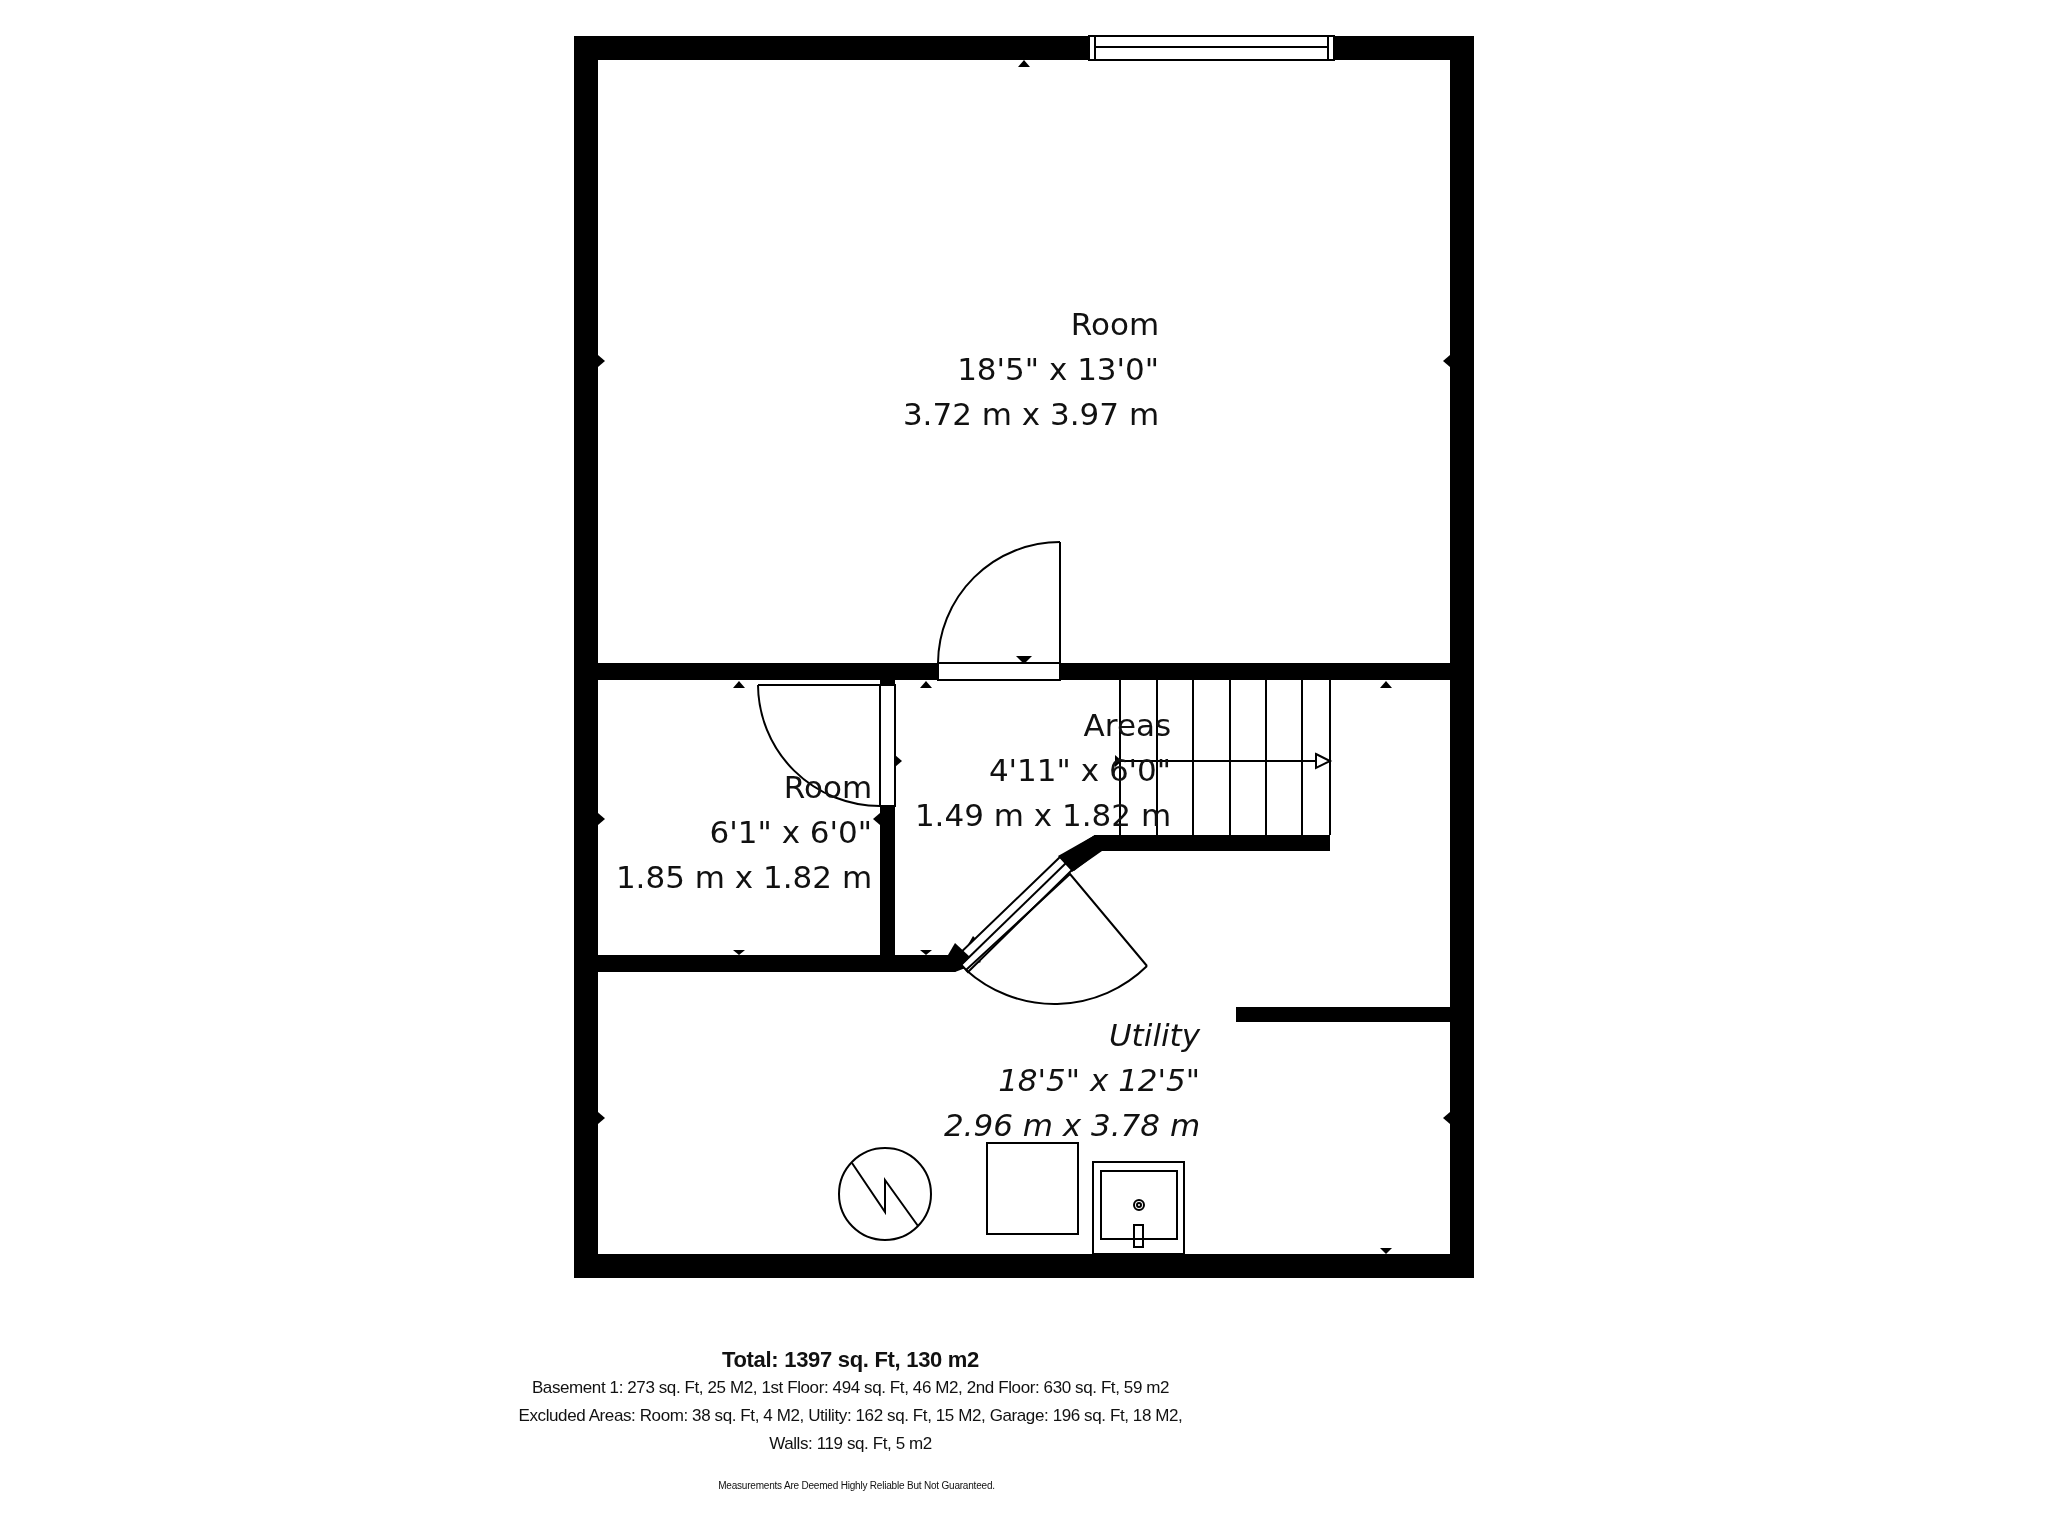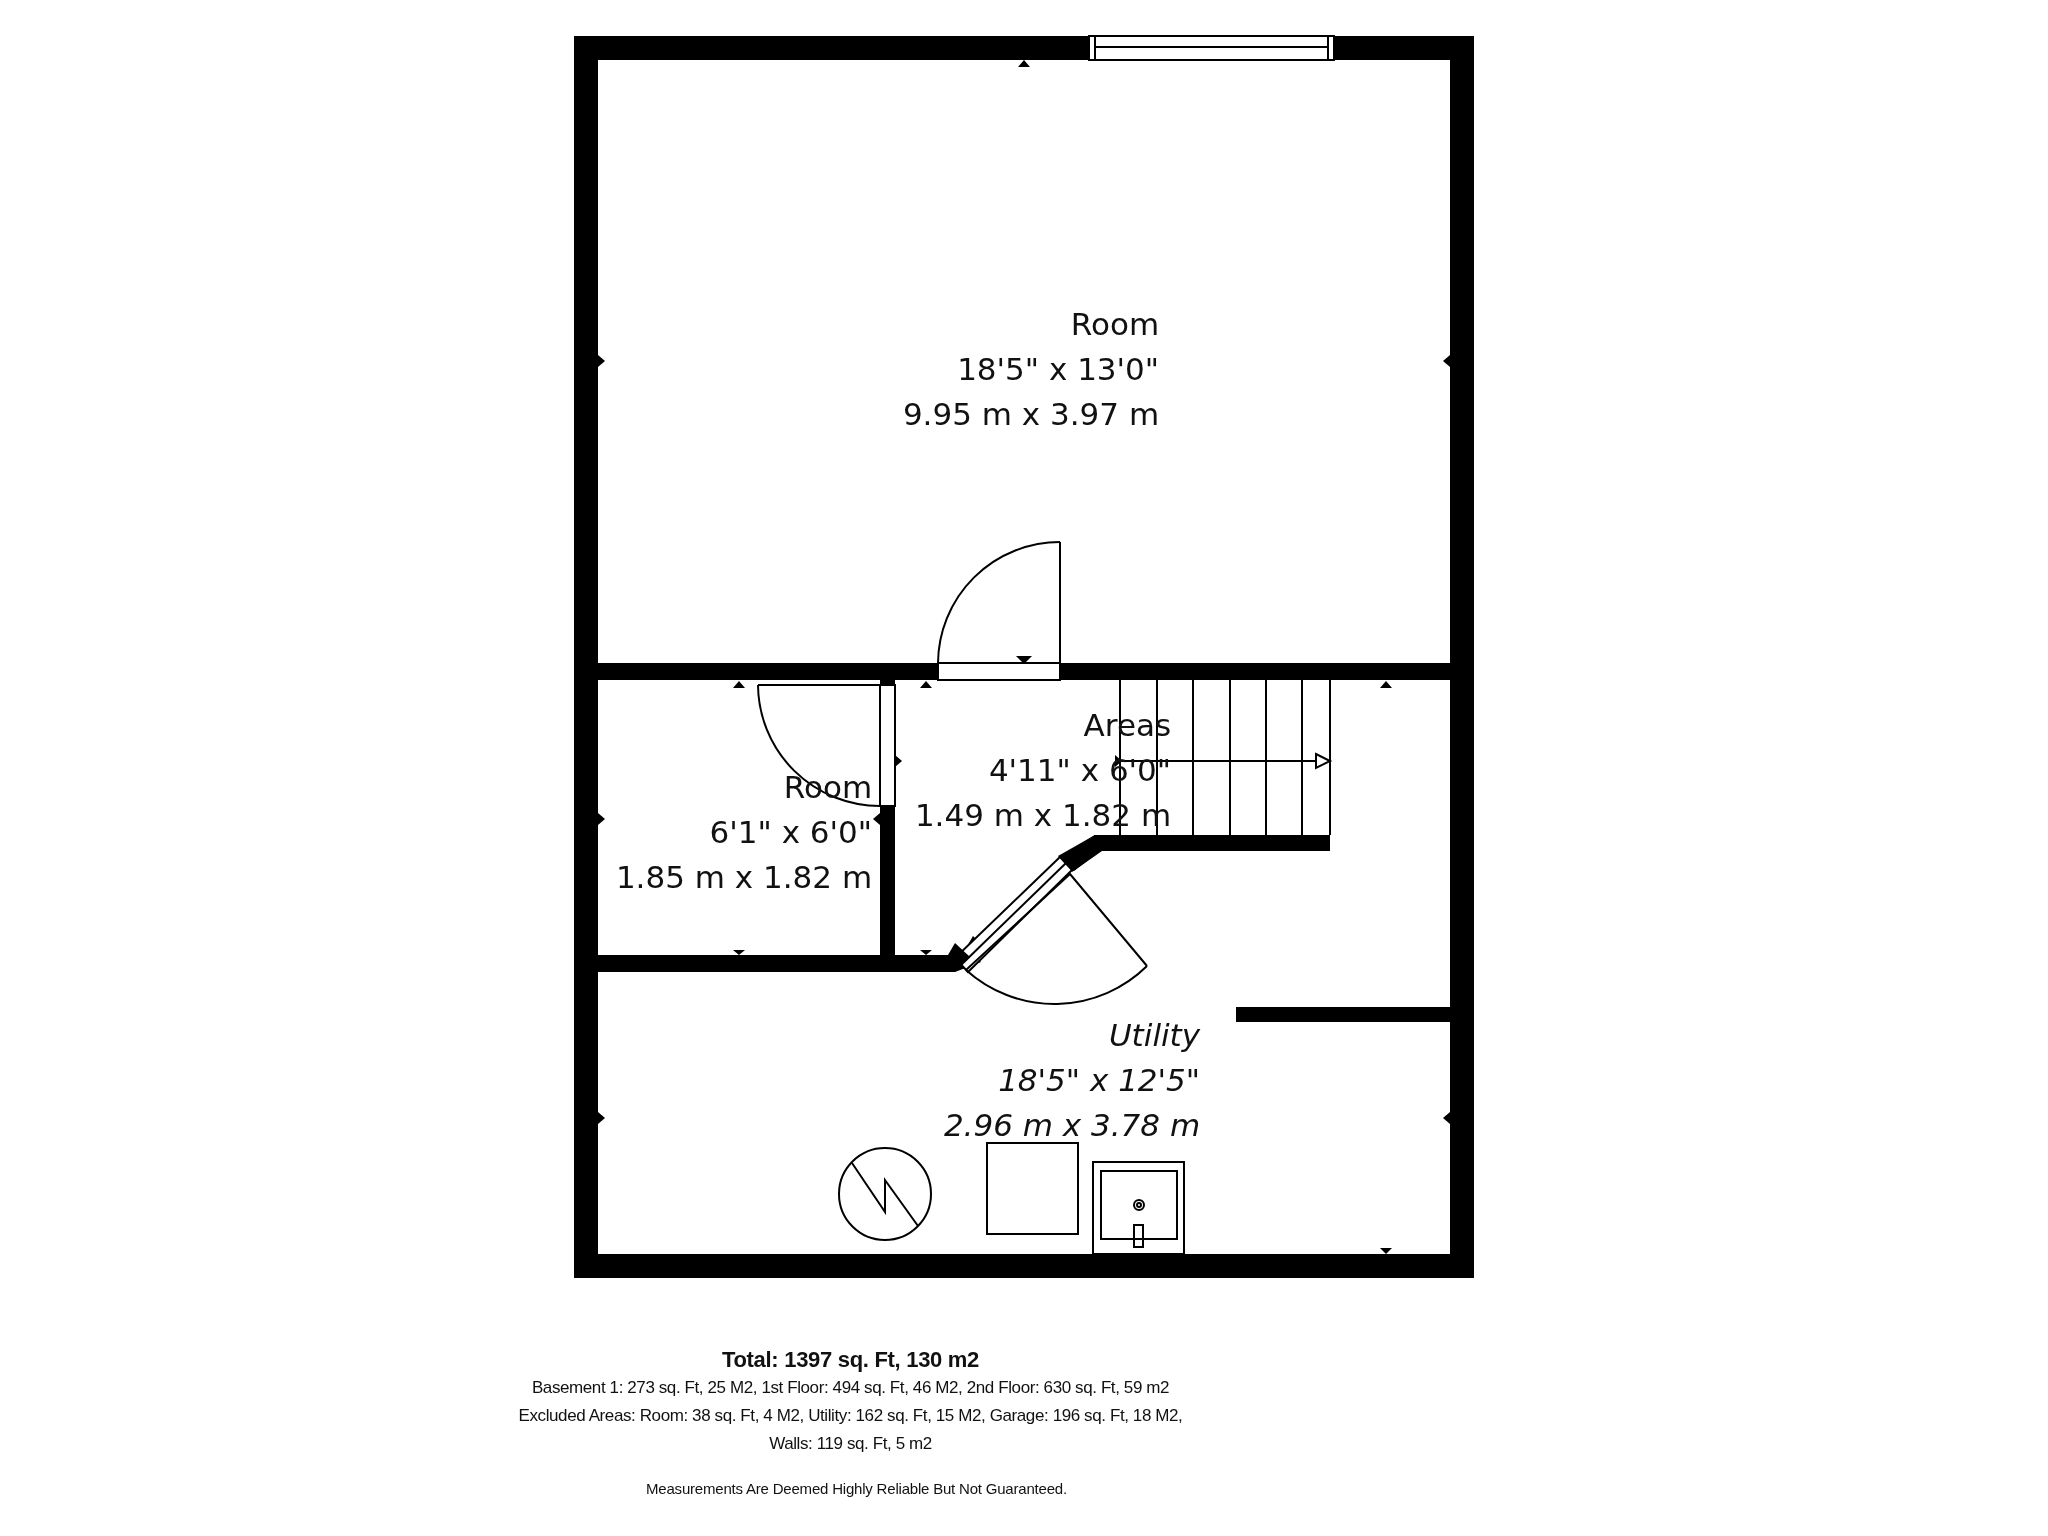--- a/index.html
+++ b/index.html
@@ -6,21 +6,21 @@
   body { width: 2048px; height: 1536px; position: relative; overflow: hidden;
          font-family: "DejaVu Sans", sans-serif; color: #111; }
   #plan { position: absolute; left: 0; top: 0; }
   .room-label { position: absolute; text-align: right; transform: translateX(-50%);
                 font-size: 31px; line-height: 45px; color: #111; white-space: nowrap; }
   .room-label div { margin: 0; }
   #summary { position: absolute; left: 0; width: 1701px; top: 1346px; text-align: center;
              font-family: "Liberation Sans", sans-serif; color: #111; }
   #summary .total { font-weight: bold; font-size: 22px; line-height: 28px; letter-spacing: -0.3px; }
   #summary .line { font-size: 17px; line-height: 28px; letter-spacing: -0.4px; }
-  #summary .disclaimer { font-size: 15px; margin-top: 22px; letter-spacing: -0.2px; margin-left: 12px; }
+  #summary .disclaimer { font-size: 10px; margin-top: 22px; letter-spacing: -0.2px; margin-left: 12px; }
 </style>
 </head>
 <body>
 
 <svg id="plan" width="2048" height="1536" viewBox="0 0 2048 1536" xmlns="http://www.w3.org/2000/svg">
 
   <g fill="#000">
     <rect x="574" y="36" width="900" height="24"></rect>
     <rect x="574" y="36" width="24" height="1242"></rect>
     <rect x="1450" y="36" width="24" height="1242"></rect>
@@ -119,21 +119,21 @@
     <rect x="1101" y="1171" width="76" height="68"></rect>
     <circle cx="1139" cy="1205" r="5"></circle>
     <circle cx="1139" cy="1205" r="2"></circle>
     <rect x="1134" y="1225" width="9" height="22"></rect>
   </g>
 </svg>
 
 <div class="room-label" style="left:1031px; top:302px;">
   <div>Room</div>
   <div>18'5" x 13'0"</div>
-  <div>9.95 m x 3.97 m</div>
+  <div>3.72 m x 3.97 m</div>
 </div>
 <div class="room-label" style="left:744px; top:765px;">
   <div>Room</div>
   <div>6'1" x 6'0"</div>
   <div>1.85 m x 1.82 m</div>
 </div>
 <div class="room-label" style="left:1043px; top:703px;">
   <div>Areas</div>
   <div>4'11" x 6'0"</div>
   <div>1.49 m x 1.82 m</div>

